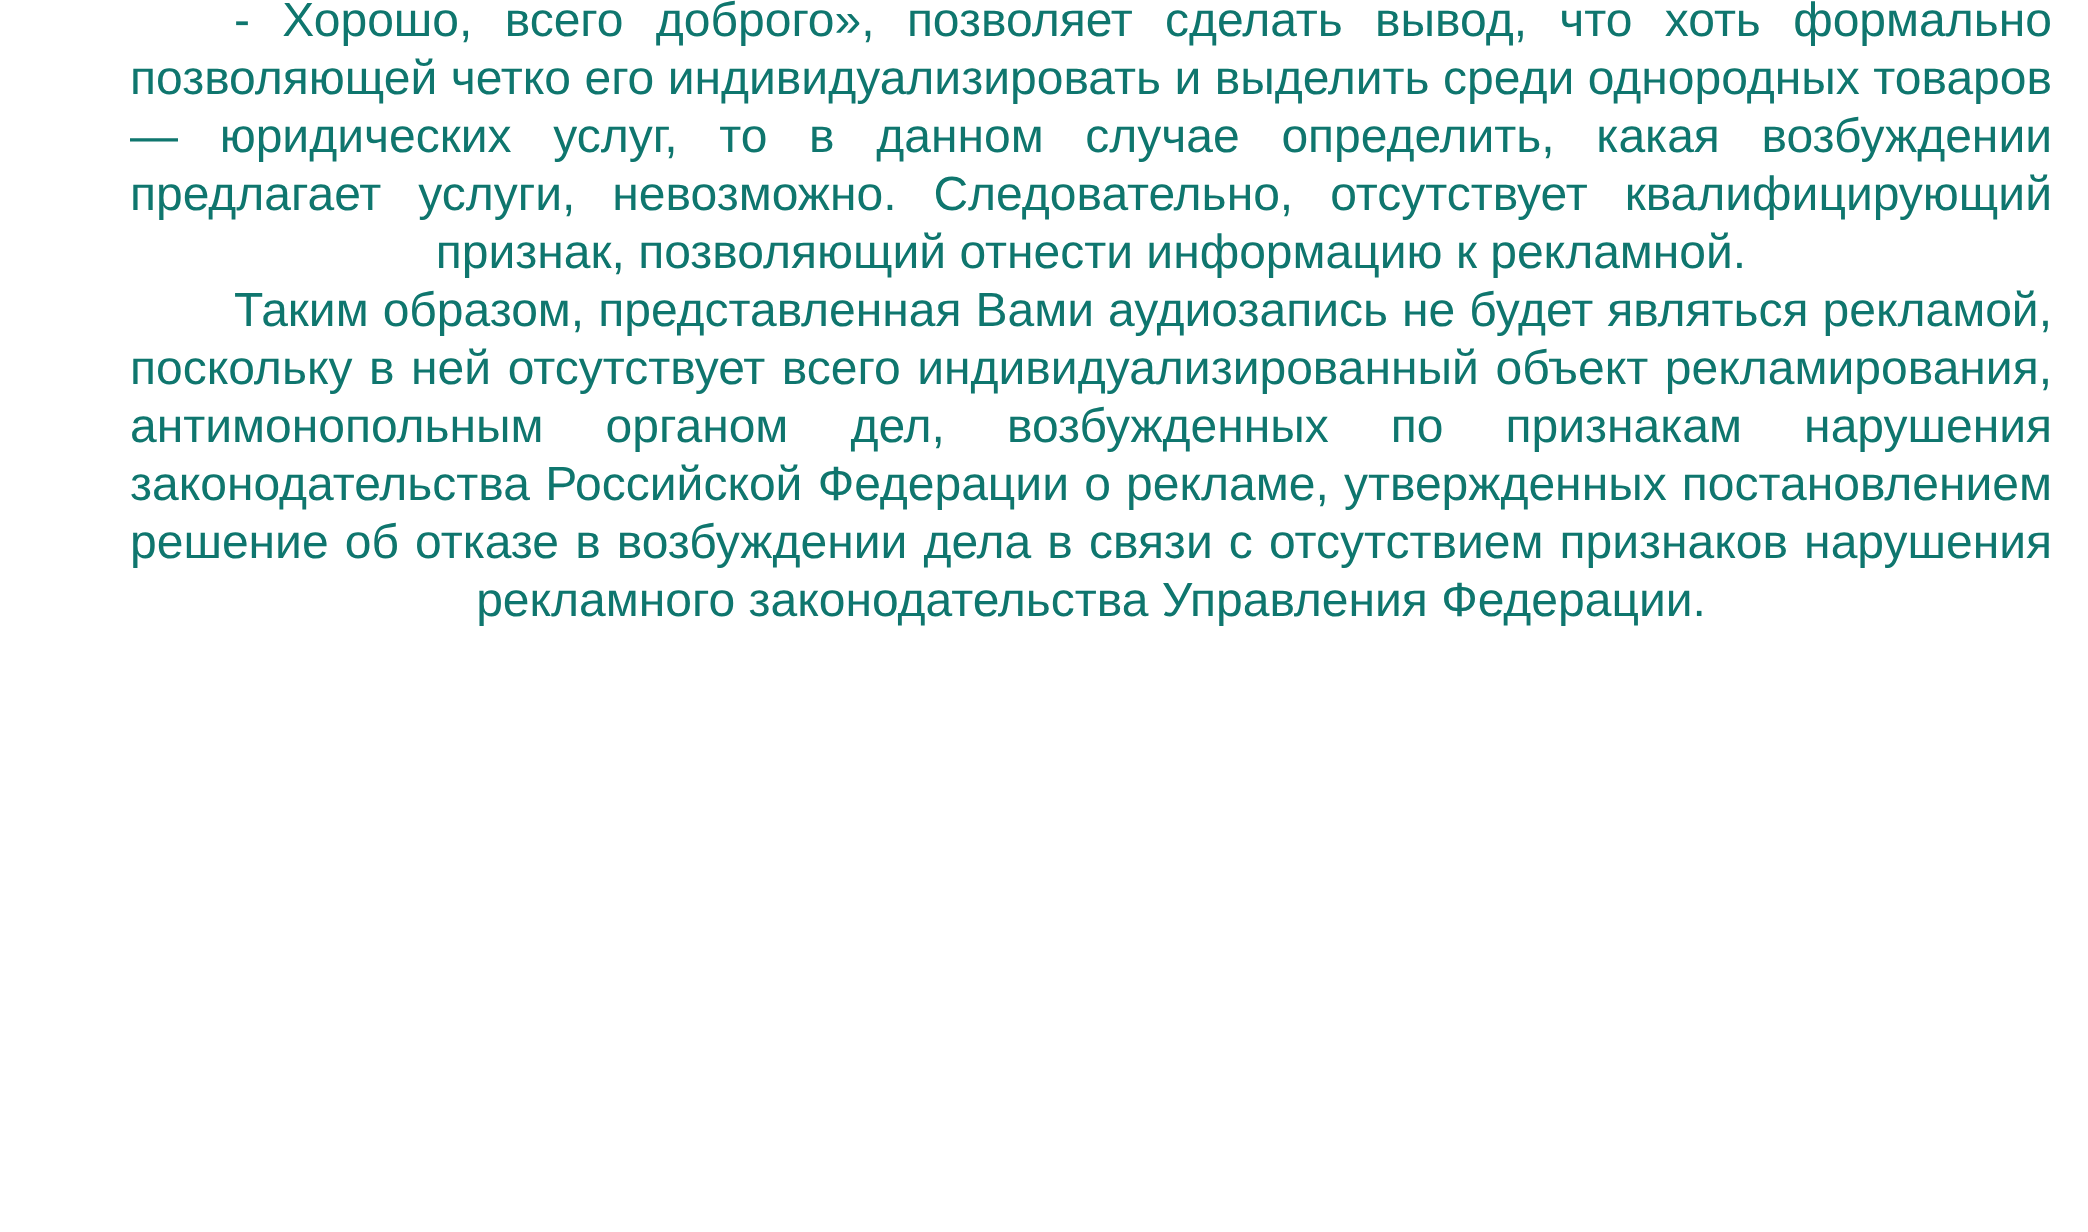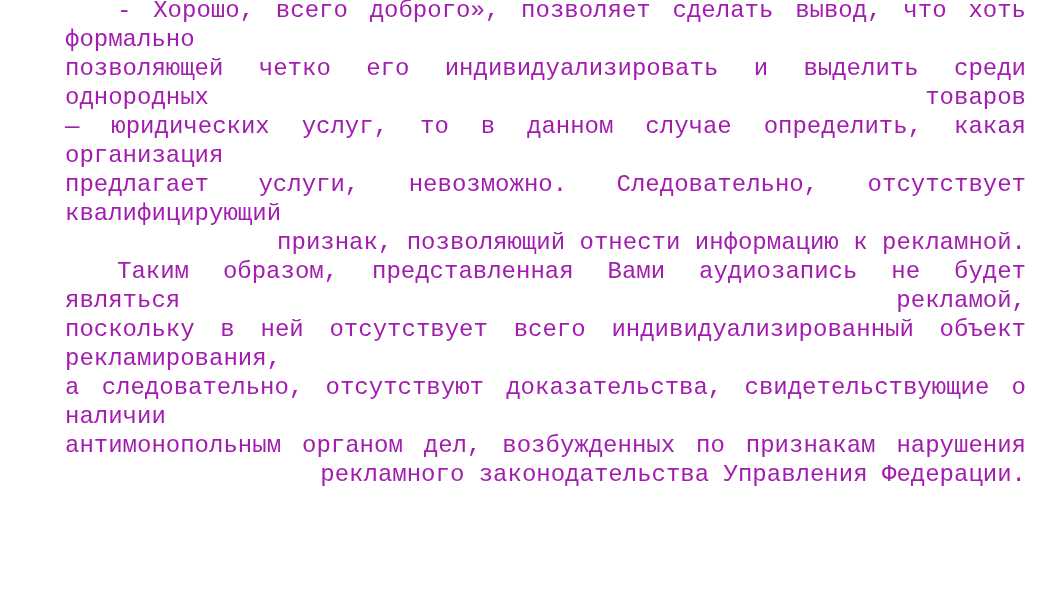--- a/index.html
+++ b/index.html
@@ -6,22 +6,22 @@
     margin: 0;
     padding: 0;
     background: #ffffff;
   }
   .page {
     position: relative;
     width: 1044px;
     height: 560px;
     background: #ffffff;
     overflow: hidden;
-    font-family: Liberation Mono, monospace;
-    color: #a21caf;
+    font-family: Liberation Sans, sans-serif;
+    color: #0f766e;
   }
   .body-text {
     position: absolute;
     left: 65px;
     top: -4px;
     width: 961px;
     font-size: 24px;
     line-height: 29px;
   }
   .paragraph {
@@ -31,21 +31,21 @@
   .line {
     text-align: justify;
     text-align-last: justify;
     hyphens: none;
     word-break: normal;
   }
   .line.first {
     text-indent: 52px;
   }
   .line.last {
-    text-align: right;
+    text-align: center;
     text-align-last: auto;
   }
   .signature-row {
     position: absolute;
     left: 97px;
     top: 575px;
     width: 928px;
     display: flex;
     align-items: baseline;
     font-size: 20px;
@@ -55,31 +55,32 @@
 </head>
 <body>
 
 <div class="page">
 
   <div class="body-text">
 
   <div class="paragraph">
         <div class="line first">- Хорошо, всего доброго», позволяет сделать вывод, что хоть формально</div>
         <div class="line">позволяющей четко его индивидуализировать и выделить среди однородных товаров</div>
-        <div class="line">— юридических услуг, то в данном случае определить, какая организация</div>
+        <div class="line">— юридических услуг, то в данном случае определить, какая возбуждении</div>
         <div class="line">предлагает услуги, невозможно. Следовательно, отсутствует квалифицирующий</div>
         <div class="line last">признак, позволяющий отнести информацию к рекламной.</div>
       </div>
       <div class="paragraph">
         <div class="line first">Таким образом, представленная Вами аудиозапись не будет являться рекламой,</div>
         <div class="line">поскольку в ней отсутствует всего индивидуализированный объект рекламирования,</div>
-        <div class="line">а следовательно, отсутствуют доказательства, свидетельствующие о наличии</div>
       </div>
       <div class="paragraph">
         <div class="line">антимонопольным органом дел, возбужденных по признакам нарушения</div>
+        <div class="line">законодательства Российской Федерации о рекламе, утвержденных постановлением</div>
+        <div class="line">решение об отказе в возбуждении дела в связи с отсутствием признаков нарушения</div>
         <div class="line last">рекламного законодательства Управления Федерации.</div>
       </div>
     </div>
 
   <div class="signature-row">
     <span>Руководитель Управления</span>
     <span>И.В. Веретенников</span>
   </div>
 
 </div>

